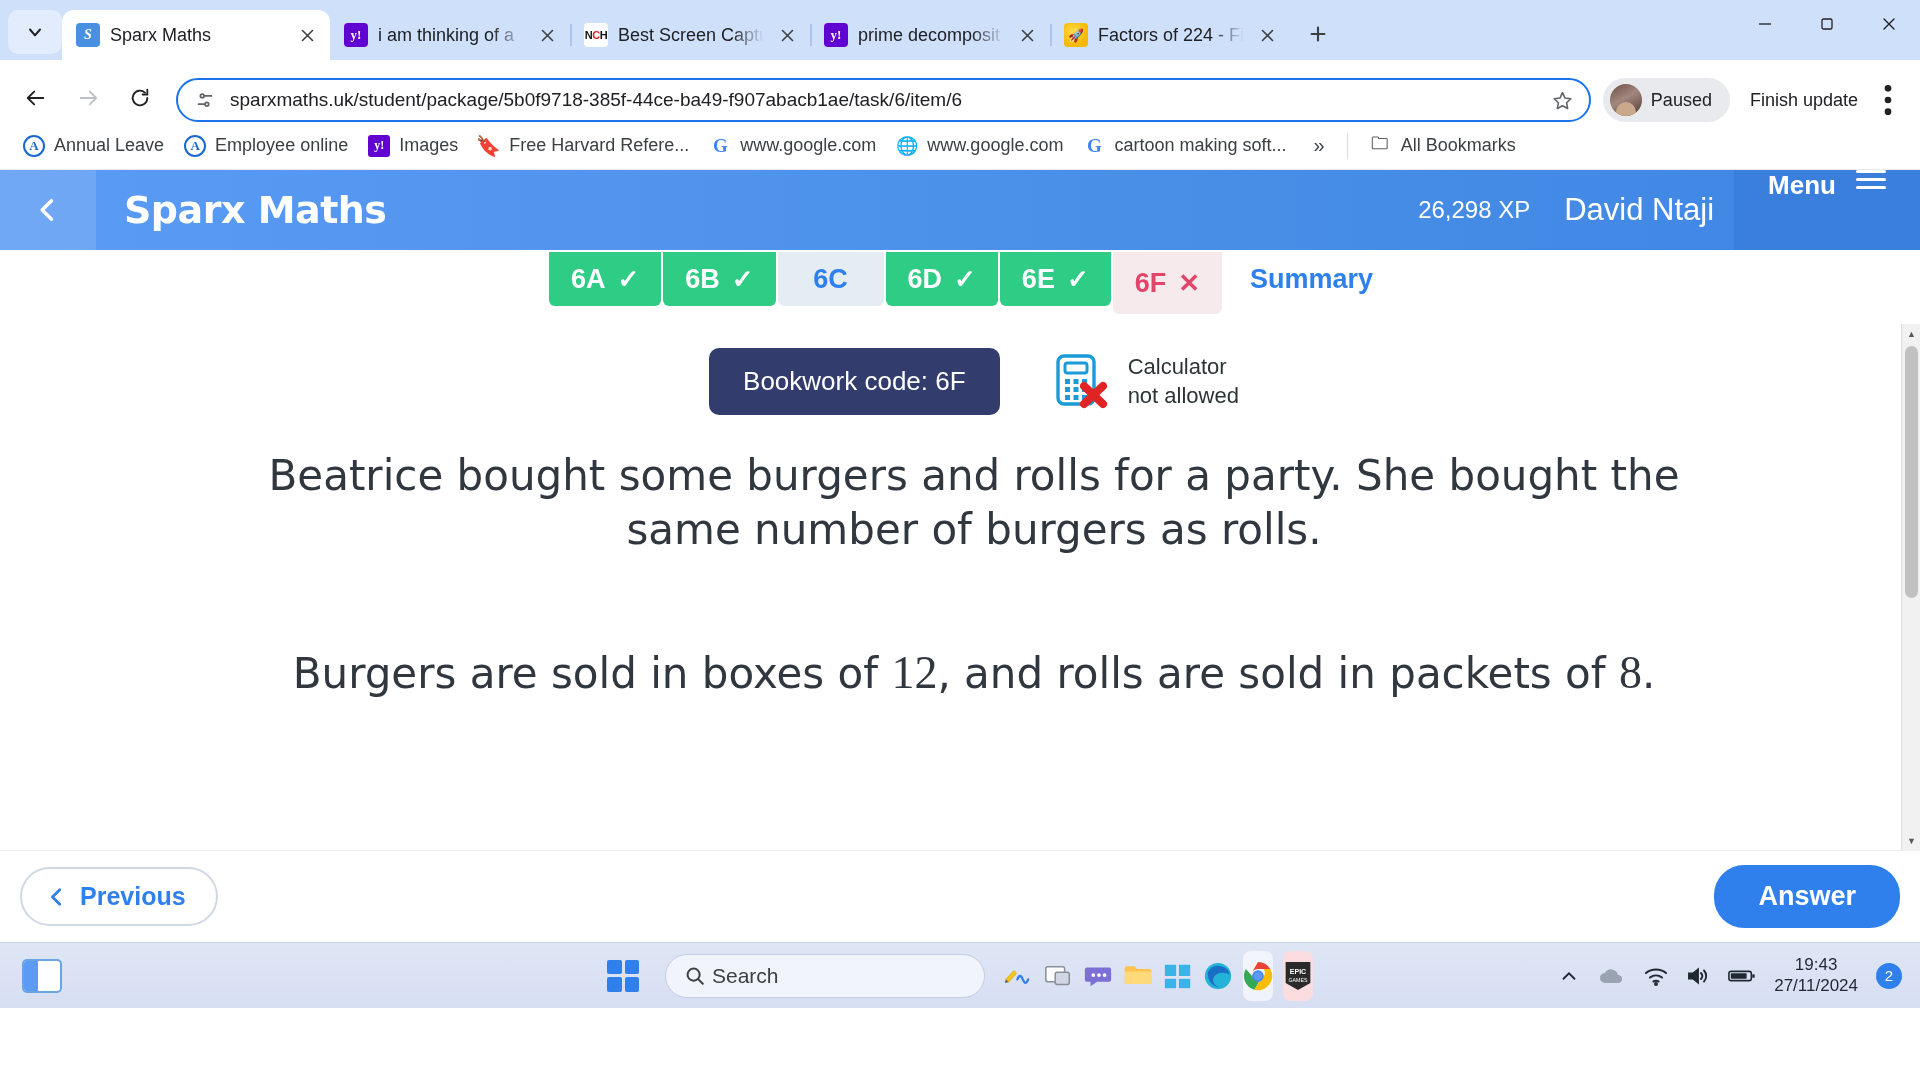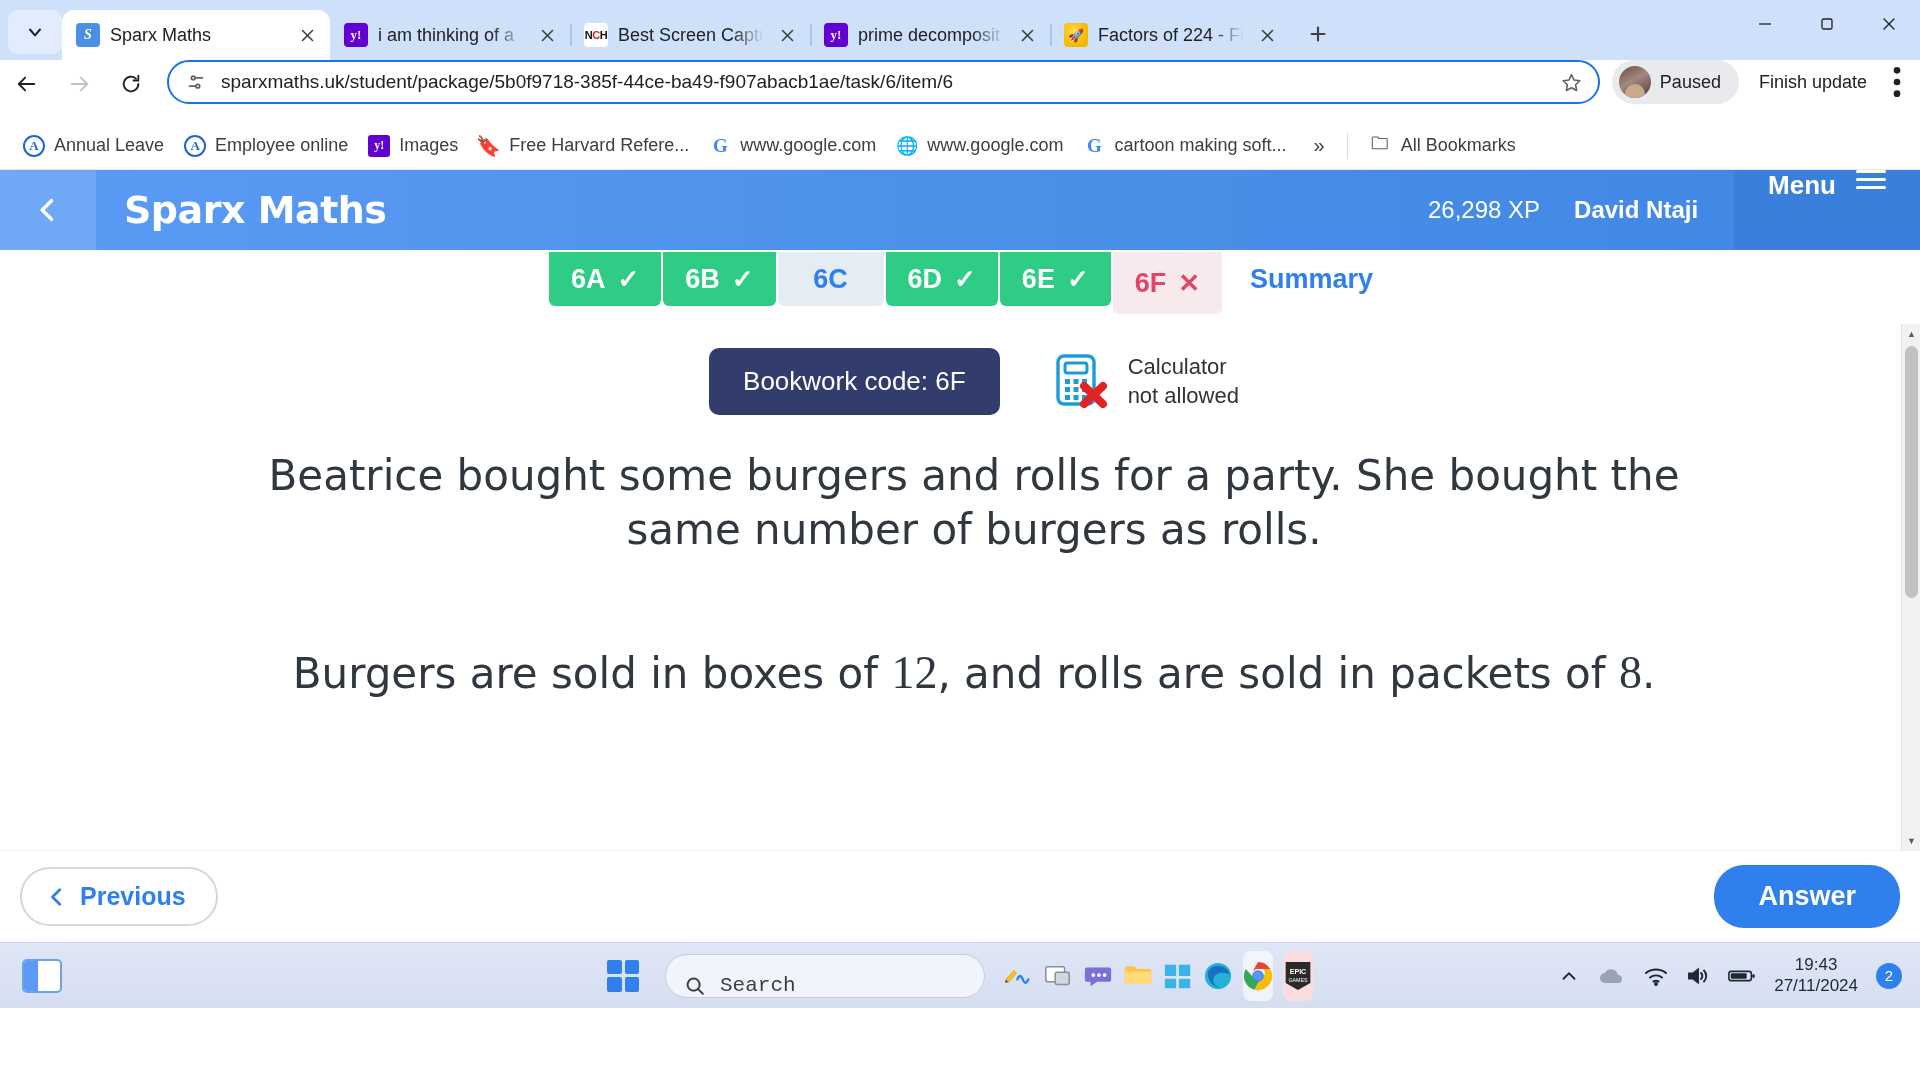--- a/index.html
+++ b/index.html
@@ -87,22 +87,22 @@
     width: 62px; height: 48px;
     display: flex; align-items: center; justify-content: center;
     color: #202124;
   }
   .wc svg { width: 16px; height: 16px; }
 
   
   .toolbar {
     height: 62px;
     background: #ffffff;
-    display: flex; align-items: flex-start;
-    padding: 0 3px;
+    display: flex; align-items: flex-end;
+    padding: 0 12px;
     gap: 4px;
   }
   .navbtn {
     width: 48px; height: 48px;
     display: flex; align-items: center; justify-content: center;
     border-radius: 50%;
     color: #202124;
     flex: 0 0 48px;
   }
   .navbtn.disabled { color: #bdc1c6; }
@@ -205,21 +205,21 @@
     flex: 0 0 96px;
   }
   .back-zone svg { width: 28px; height: 28px; }
   .brand {
     font-size: 38px; font-weight: bold; color: #ffffff;
     margin-left: 28px; letter-spacing: -0.5px;
     font-family: "DejaVu Sans", sans-serif;
   }
   .hdr-right { margin-left: auto; display: flex; align-items: center; height: 100%; }
   .xp { font-size: 24px; color: #ffffff; margin-right: 34px; }
-  .uname { font-size: 24px; color: #ffffff; margin-right: 36px; font-weight: bold; }
+  .uname { font-size: 31px; color: #ffffff; margin-right: 20px; }
   .menubox {
     background: #3b7fdd;
     height: 100%;
     display: flex; align-items: flex-start; gap: 20px;
     padding: 0 34px;
   }
   .menubox .mlabel { font-size: 26px; font-weight: bold; color: #fff; }
   .hamburger { display:flex; flex-direction:column; gap:5px; }
   .hamburger i { display:block; width:30px; height:3px; background:#fff; border-radius:2px; }
 
@@ -354,24 +354,23 @@
   .tb-center {
     position: absolute; left: 50%; transform: translateX(-50%);
     display: flex; align-items: center; gap: 10px;
   }
   .winlogo { display:grid; grid-template-columns: 1fr 1fr; gap:3px; width:32px; height:32px; margin-right: 16px; }
   .winlogo i { display:block; background:#2f80ed; border-radius:2px; }
   .searchpill {
     width: 320px; height: 44px;
     background: #f1f4fb; border: 1px solid #c3cde3;
     border-radius: 24px;
-    display: flex; align-items: flex-end; gap: 14px;
+    display: flex; align-items: center; gap: 6px;
     padding: 0 18px;
     margin-right: 8px;
-    font-family: Liberation Mono, monospace;
   }
   .searchpill .stext { font-size: 21px; color: #3c4043; }
   .tbicon {
     width: 30px; height: 50px;
     display: flex; align-items: center; justify-content: flex-start;
     border-radius: 8px;
     position: relative;
   }
   .tbicon.active { background: rgba(255,255,255,0.62); }
   .tbicon.pinkbg { background: #fbdde0; }

